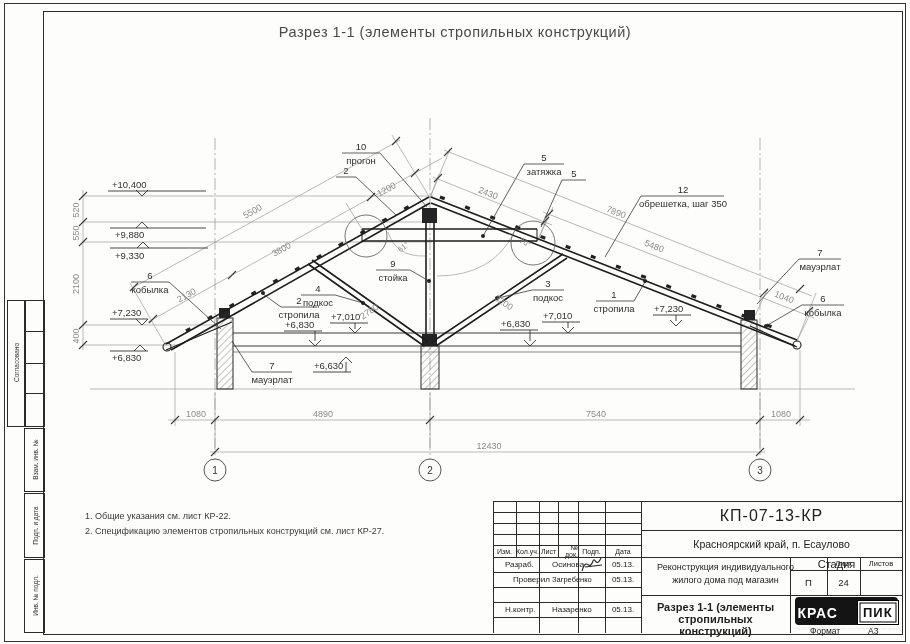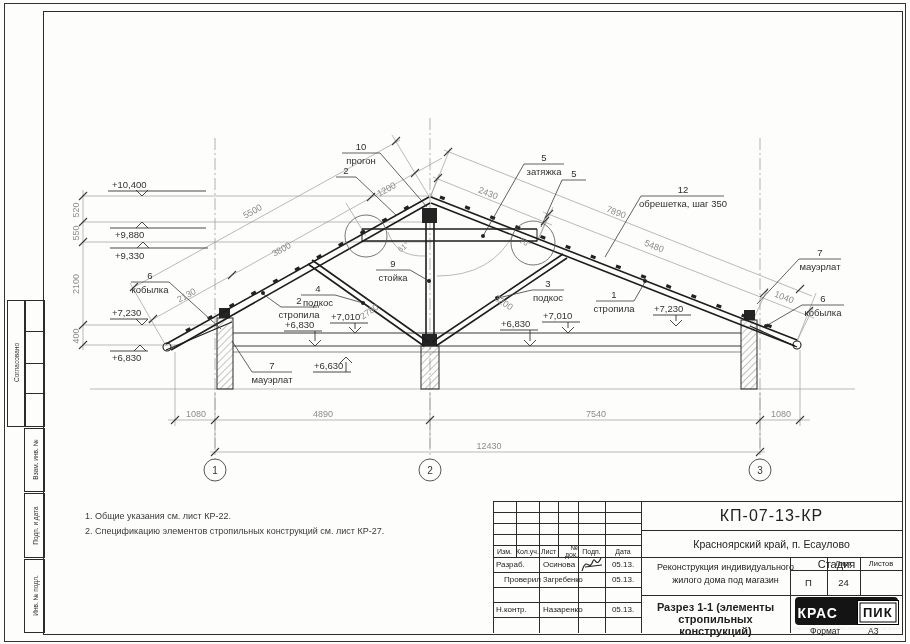--- a/index.html
+++ b/index.html
@@ -12,41 +12,42 @@
   
   .vcell{position:absolute;border:1px solid #2b2b2b;}
   .vtext{position:absolute;transform:rotate(-90deg);transform-origin:center;
          font-size:6.5px;color:#333;white-space:nowrap;width:100px;text-align:center;}
   .strip-row{position:absolute;border-top:1px solid #2b2b2b;width:100%;height:0;}
   
   .notes{position:absolute;left:85px;top:509px;font-size:9px;color:#3a3a3a;line-height:15px;}
   
   .tb-line{position:absolute;background:#2b2b2b;}
   .tb-text{position:absolute;font-size:8.5px;color:#222;display:flex;align-items:center;justify-content:center;text-align:right;}
-  .tb-left{justify-content:flex-start;padding-left:3px;}
+  .tb-left{justify-content:flex-start;padding-left:12px;}
   .doc-number{font-size:16px;letter-spacing:1px;color:#222;}
   .logo-box{position:absolute;background:#141414;border-radius:4px;display:flex;flex-direction:column;align-items:center;justify-content:flex-start;}
   .logo-row{display:flex;align-items:center;gap:16px;margin-top:3px;}
   .logo-kras{color:#fff;font-weight:bold;font-size:14px;letter-spacing:1px;padding:0 3px;}
   .logo-pik{background:#fff;border:1px solid #000;box-shadow:inset 0 0 0 1.5px #fff, inset 0 0 0 2.5px #000;
             color:#111;font-weight:bold;font-size:13px;letter-spacing:1px;padding:4px 5px;}
   .logo-cap{color:#e8e8e8;font-size:3.6px;letter-spacing:.2px;margin-top:2px;white-space:nowrap;}
   svg text{font-family:"Liberation Sans","DejaVu Sans",sans-serif;}
   .lbl{font-size:9.5px;fill:#2f2f2f;}
   .dim{font-size:9px;fill:#8c8c8c;}
   .elev{font-size:9.5px;fill:#333;}
   .axisnum{font-size:10px;fill:#333;}
 </style>
 </head>
 <body>
 
 <div class="page">
   <div class="outer-border"></div>
   <div class="main-frame"></div>
 
+  <div class="sheet-title">Разрез 1-1 (элементы стропильных конструкций)</div>
 
   <div class="vcell" style="left:7px;top:300px;width:17px;height:125px;">
     <div class="vtext" style="left:-42px;top:58px;">Согласовано</div>
   </div>
   <div class="vcell" style="left:24px;top:300px;width:19px;height:125px;">
     <div class="strip-row" style="top:30px;"></div>
     <div class="strip-row" style="top:62px;"></div>
     <div class="strip-row" style="top:92px;"></div>
   </div>
   <div class="vcell" style="left:24px;top:428px;width:19px;height:62px;">

